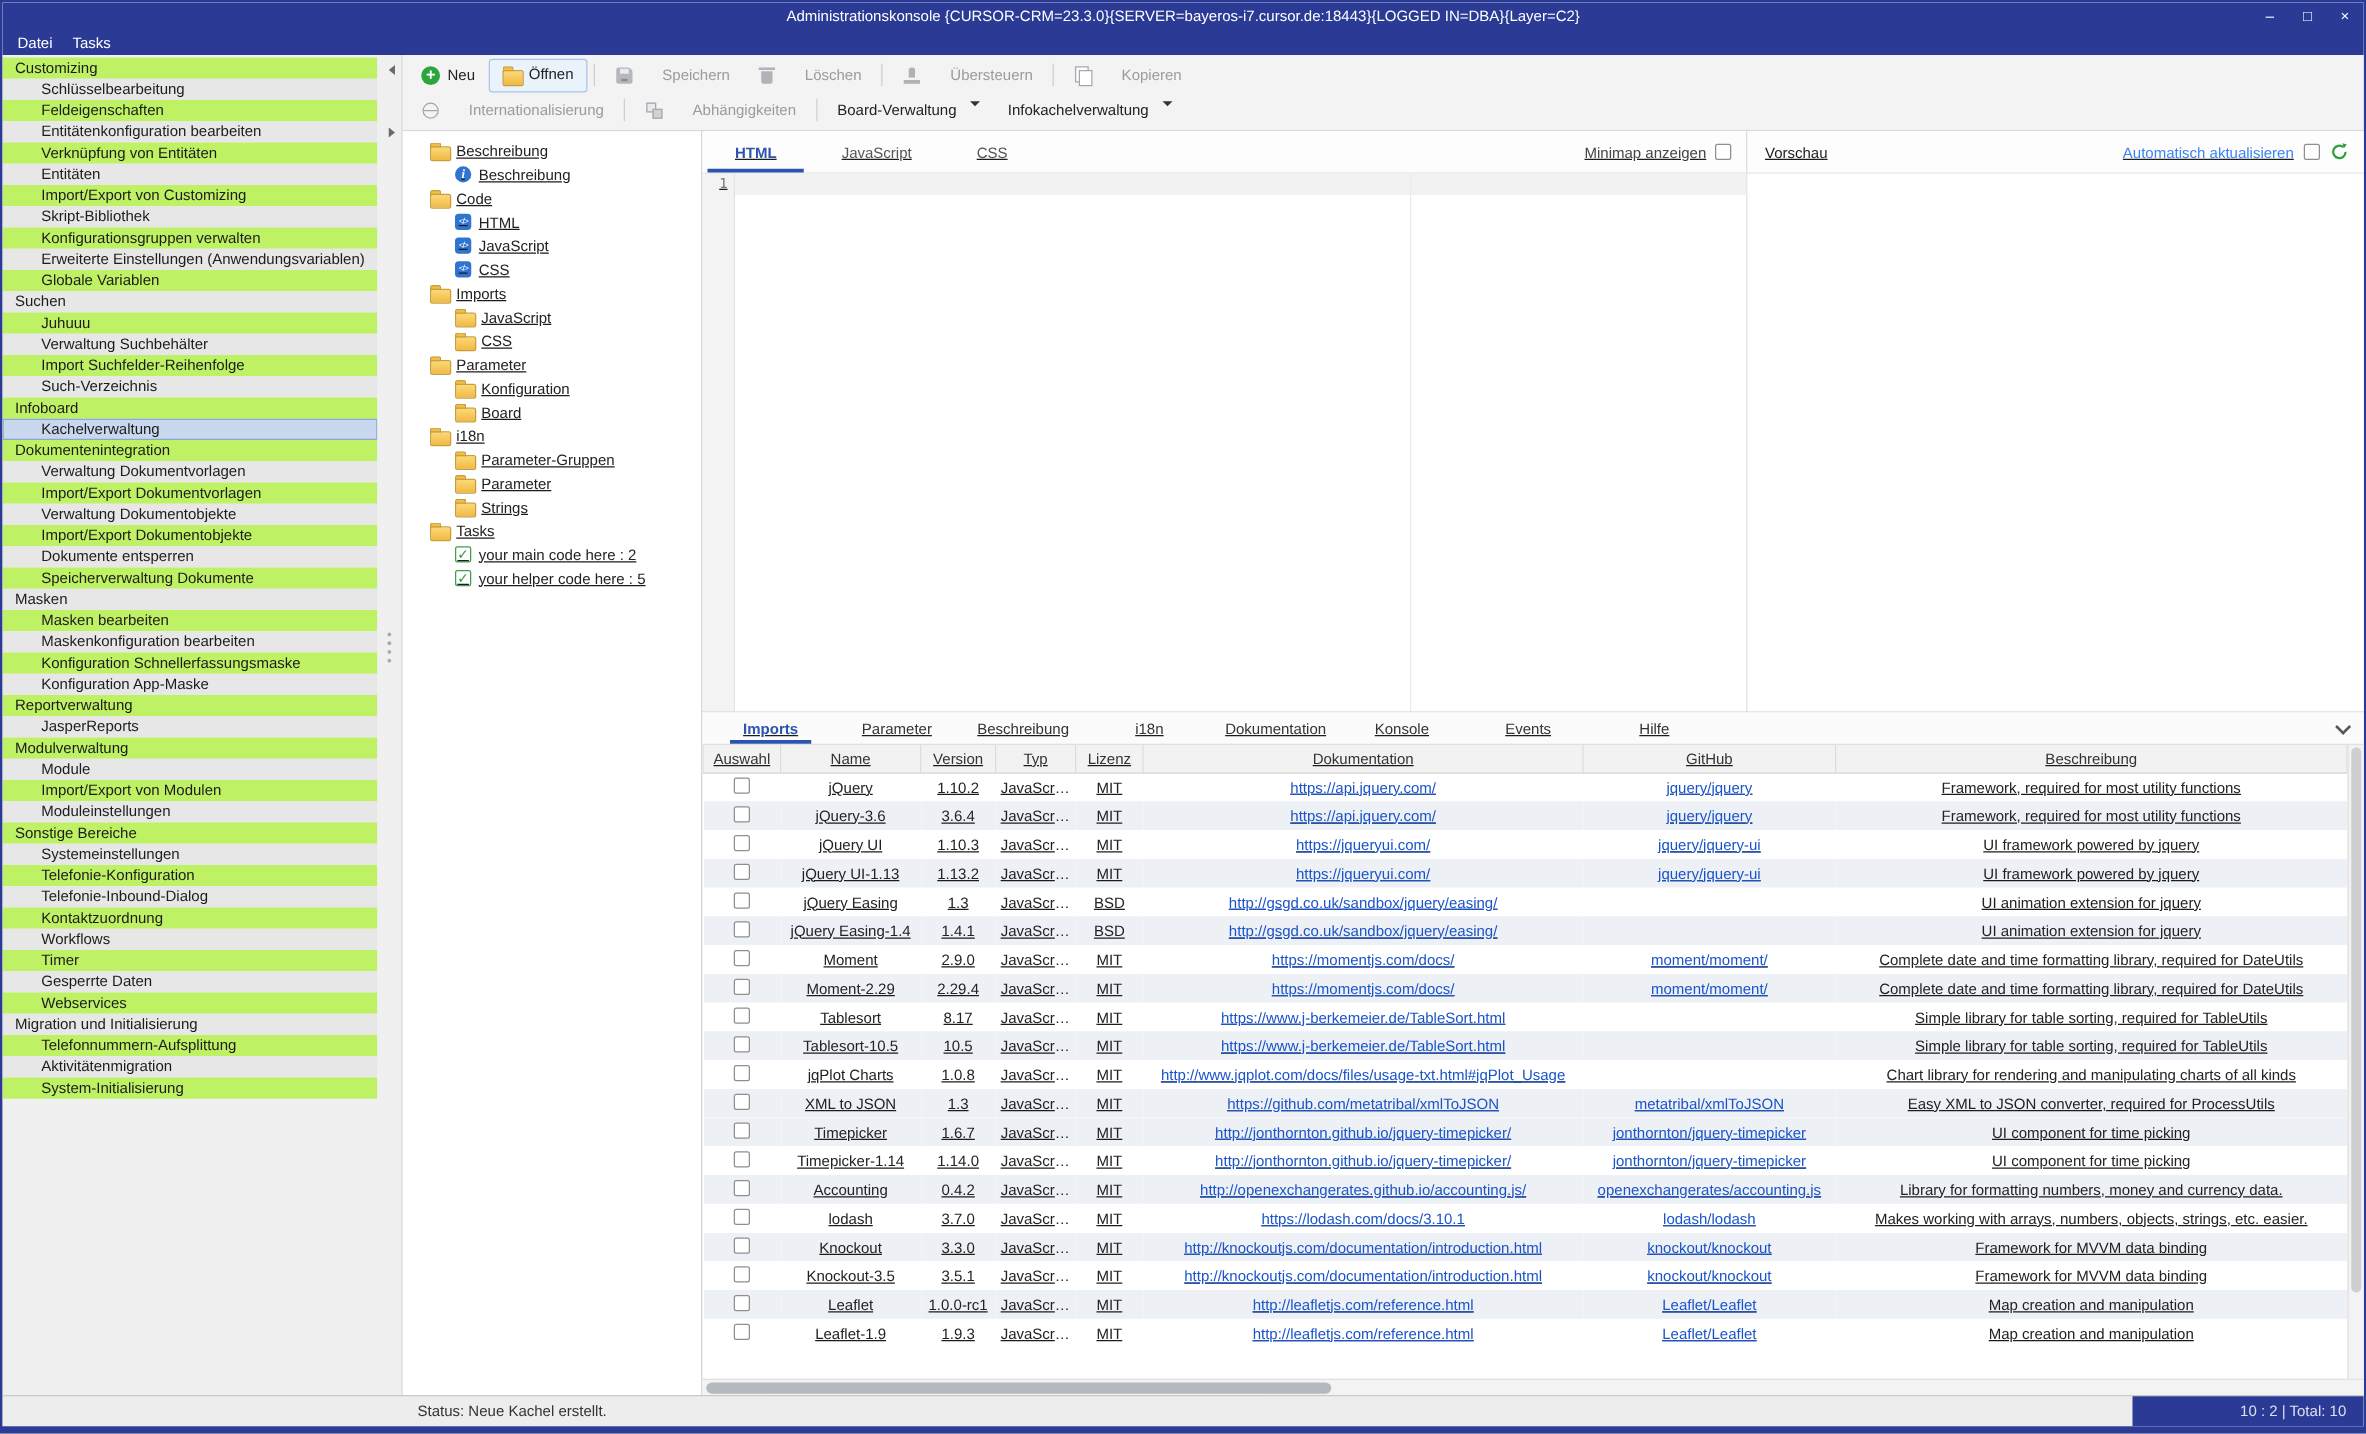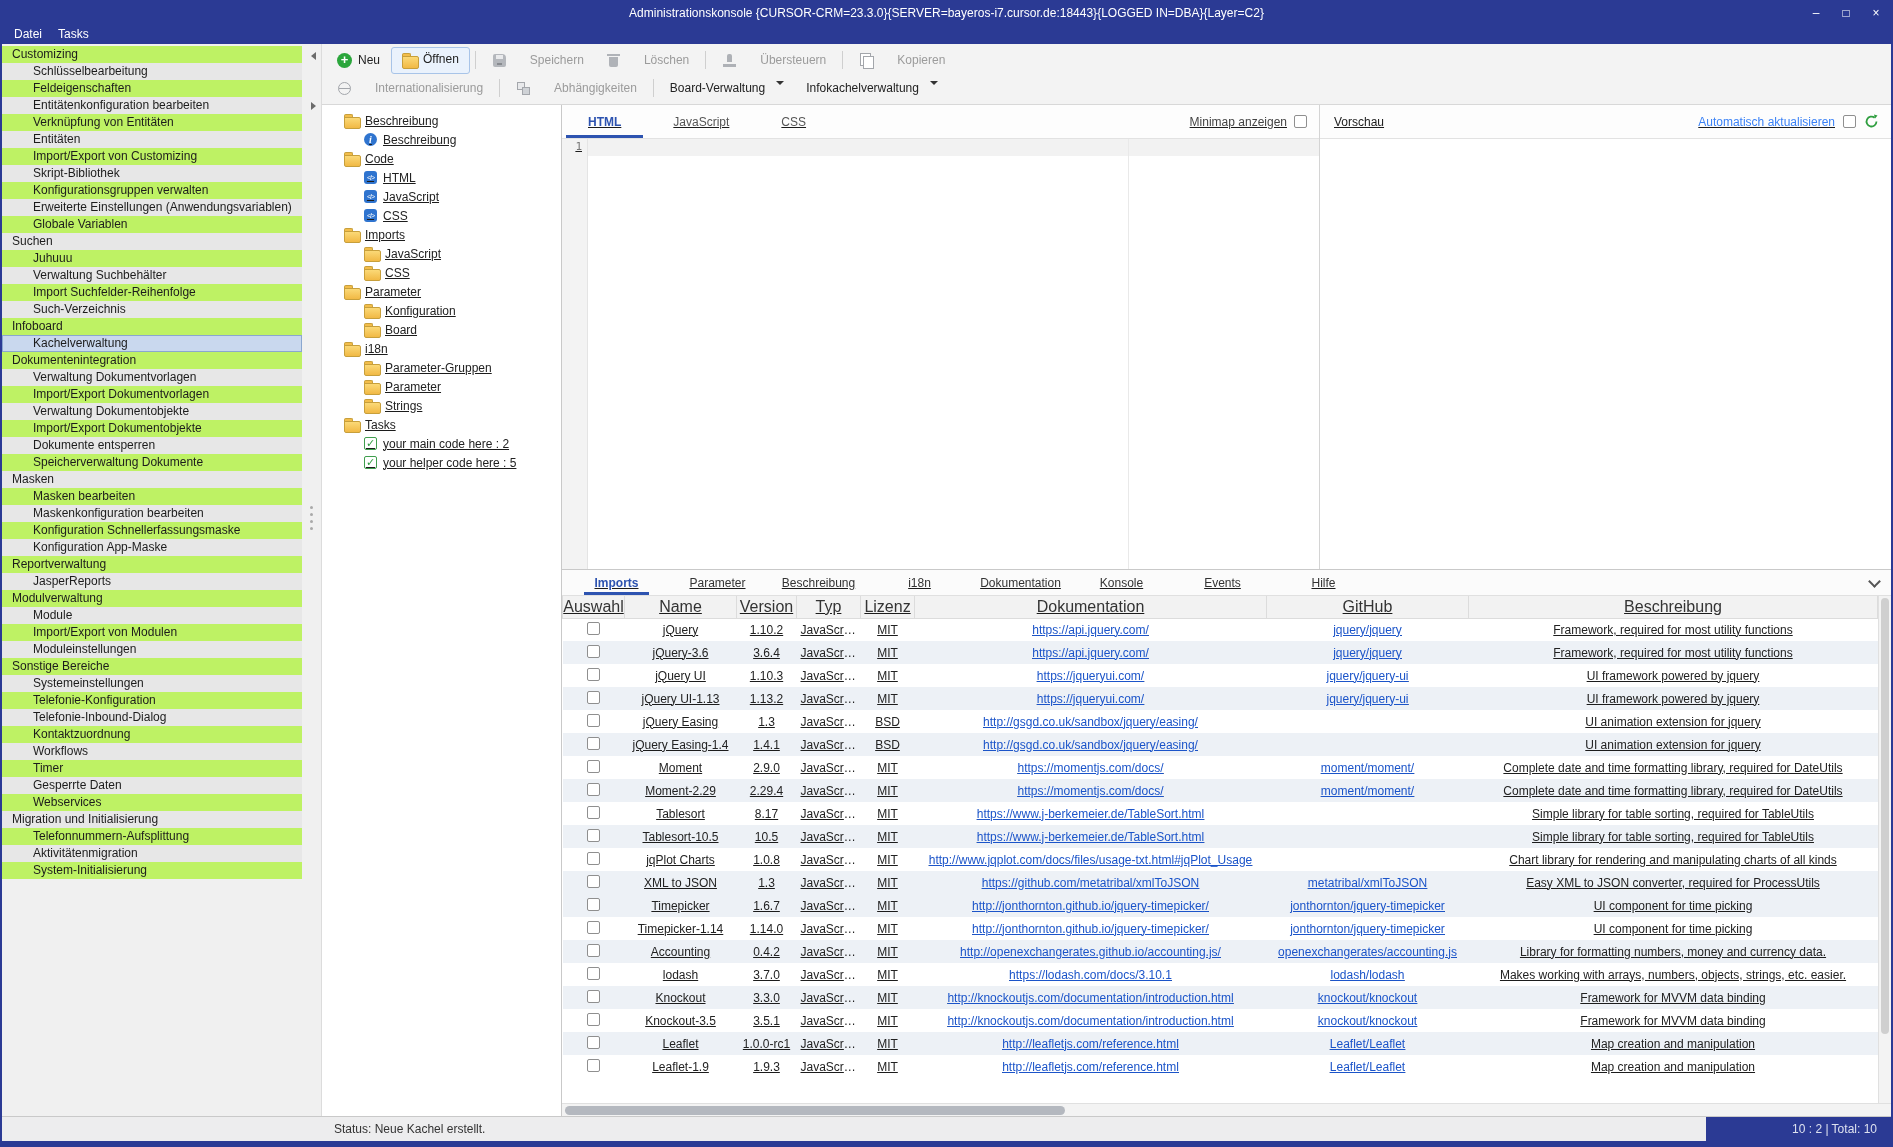--- a/index.html
+++ b/index.html
@@ -99,36 +99,36 @@
   .etab.active::after { content:""; position:absolute; left:4px; right:4px; bottom:0; height:3px; background:#2d53b0; }
   .minimap-ctl { margin-left:auto; display:flex; align-items:flex-start; gap:7px; padding-right:12px; color:#444; }
   .checkbox { width:13px; height:13px; border:1px solid #8f8f8f; background:#fff; border-radius:2px; display:inline-block; flex:0 0 auto; }
   .editor-body { flex:1; display:flex; position:relative; min-height:0; }
   .gutter { width:26px; flex:0 0 auto; background:#f3f3f3; color:#777; text-align:right; padding:1px 5px 0 0;
             font-family:"DejaVu Sans Mono",monospace; font-size:11px; border-right:1px solid #e4e4e4; }
   .code-area { flex:1; position:relative; background:#fff; }
   .code-area .line-hl { position:absolute; top:0; left:0; right:0; height:17px; background:#f2f2f2; }
   .code-area .ruler { position:absolute; top:0; bottom:0; left:540px; width:1px; background:#e9e9e9; }
 
-  .preview { width:572px; flex:0 0 auto; border-left:1px solid #d4d4d4; display:flex; flex-direction:column; background:#fff; }
+  .preview { width:494px; flex:0 0 auto; border-left:1px solid #d4d4d4; display:flex; flex-direction:column; background:#fff; }
   .preview-header { height:34px; flex:0 0 auto; display:flex; align-items:center; padding:0 12px 0 14px; border-bottom:1px solid #e2e2e2; background:#fdfdfd; }
   .preview-ctl { margin-left:auto; display:flex; align-items:center; gap:8px; color:#3b82f6; }
   .preview-body { flex:1; background:#fff; }
 
   
   .bottom-panel { flex:1; display:flex; flex-direction:column; min-height:0; background:#fff; }
   .bottom-tabbar { height:26px; flex:0 0 auto; display:flex; align-items:center; background:#fbfbfb; border-bottom:1px solid #e0e0e0; position:relative; padding-left:4px; }
   .btab { flex:0 0 101px; height:100%; display:flex; align-items:center; justify-content:center; color:#333; position:relative; }
   .btab.active { color:#2d53b0; font-weight:bold; }
   .btab.active::after { content:""; position:absolute; left:18px; right:18px; bottom:0; height:3px; background:#2d53b0; }
   .chev-down { position:absolute; right:12px; top:7px; width:9px; height:9px; border-right:2px solid #555; border-bottom:2px solid #555; transform:rotate(45deg); }
 
   .table-wrap { flex:1; min-height:0; overflow:hidden; position:relative; padding-right:13px; }
   table.imports { width:100%; border-collapse:collapse; table-layout:fixed; }
-  table.imports th { height:22px; background:#f2f2f2; border:1px solid #dcdcdc; border-top:none; font-weight:normal; color:#333; font-size:16px; overflow:hidden; white-space:nowrap; }
+  table.imports th { height:22px; background:#f2f2f2; border:1px solid #dcdcdc; border-top:none; font-weight:normal; color:#333; font-size:12px; overflow:hidden; white-space:nowrap; }
   table.imports td { height:23px; text-align:center; font-size:12px; color:#222; overflow:hidden; white-space:nowrap; text-overflow:ellipsis; padding:0 4px; }
   table.imports tr.alt { background:#edf1f6; }
   a.link { color:#1b54c9; text-decoration:underline; cursor:pointer; }
 
   .vscrollbar { position:absolute; right:0; top:0; bottom:0; width:13px; background:#f3f3f3; border-left:1px solid #e0e0e0; }
   .vthumb { position:absolute; top:2px; left:2px; right:2px; height:86%; background:#cfcfcf; border-radius:5px; }
   .hscrollbar { height:13px; flex:0 0 auto; background:#f3f3f3; border-top:1px solid #e0e0e0; position:relative; }
   .hthumb { position:absolute; top:2px; left:3px; width:500px; height:9px; background:#b4b8bf; border-radius:5px; }
 
   

